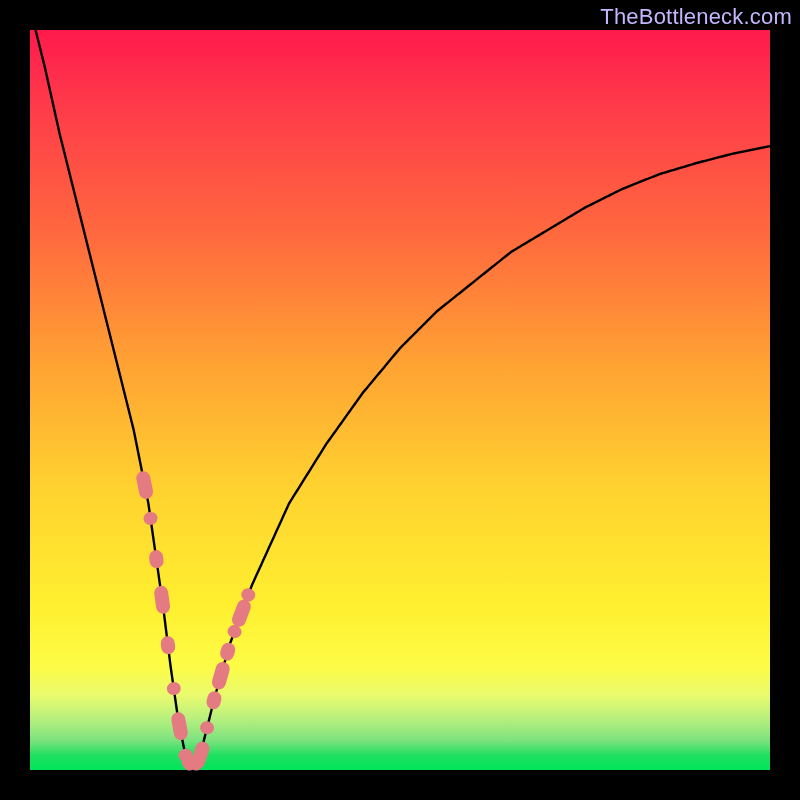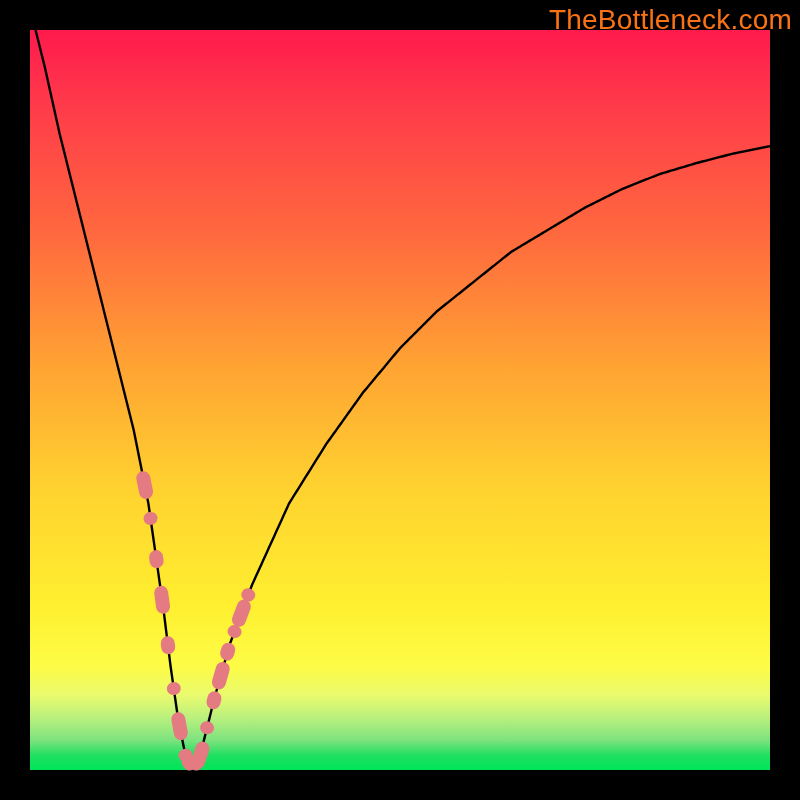--- a/index.html
+++ b/index.html
@@ -36,22 +36,22 @@
       #b9f07e 93%,
       #7ce27e 96%,
       #20e060 98%,
       #00e45a 100%
     );
   }
   .watermark {
     position: absolute;
     top: 4px;
     right: 8px;
-    color: #f97316;
-    font-size: 28px;
+    color: #c4b5fd;
+    font-size: 22px;
     font-weight: 500;
     letter-spacing: 0.2px;
     user-select: none;
   }
   svg.curve {
     position: absolute;
     left: 0; top: 0;
     width: 740px; height: 740px;
     overflow: visible;
   }

